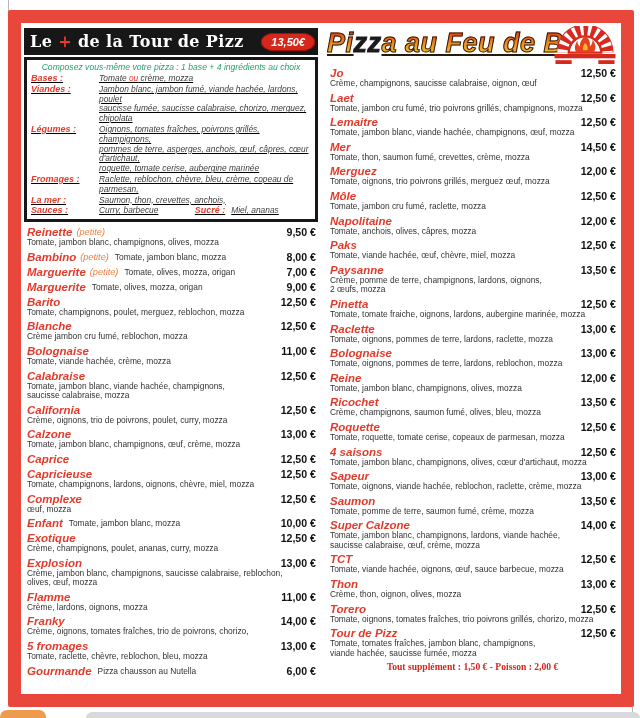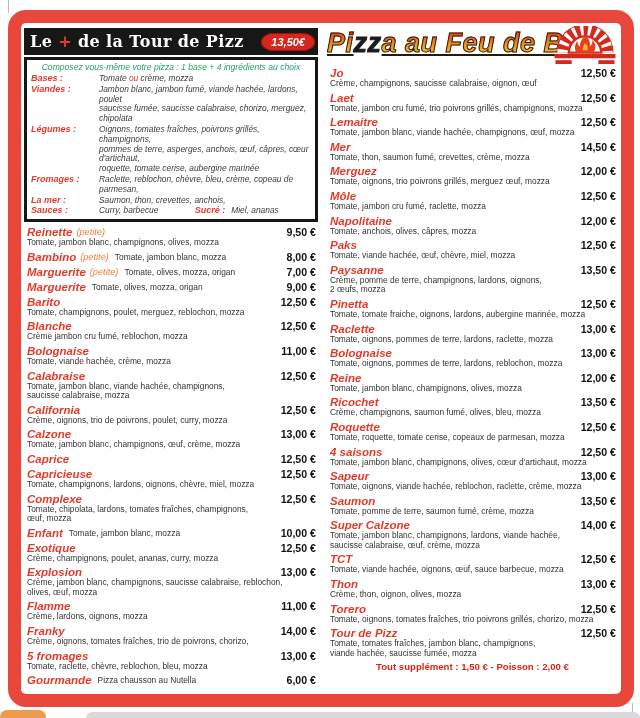--- a/index.html
+++ b/index.html
@@ -3,42 +3,42 @@
 <meta charset="utf-8">
 <style>
   html,body{margin:0;padding:0;}
   body{
     width:640px;height:718px;background:#ffffff;position:relative;overflow:hidden;
     font-family:"Liberation Sans",sans-serif;
     -webkit-font-smoothing:antialiased;
   }
   .frame{
     position:absolute;left:8px;top:10px;width:626px;height:697px;
-    box-sizing:border-box;border:13px solid #e9473b;border-radius:18px;
+    box-sizing:border-box;border:13px solid #e9473b;border-radius:2px;
     background:#ffffff;
   }
   .columns{display:flex;gap:9px;padding:3px 3px 0 3px;height:678px;box-sizing:border-box;}
   .col-left{width:294px;flex:none;overflow:hidden;}
   .col-right{flex:1;overflow:hidden;position:relative;}
 
   
   .lc-header{
     background:#171717;height:27px;display:flex;align-items:center;
     padding:0 3px 0 6px;margin-top:2px;
   }
   .lc-title{color:#ffffff;font-weight:bold;font-size:16px;letter-spacing:.4px;white-space:nowrap;font-family:"DejaVu Serif","Liberation Serif",serif;}
   .lc-title .plus{color:#e8392e;}
   .badge{
     margin-left:auto;background:#d6271c;color:#ffffff;font-weight:bold;font-style:italic;
     font-size:11px;padding:3px 10px;border-radius:14px / 10px;box-shadow:0 0 0 1px #a01208 inset;
   }
   
   .compose-box{border:3px solid #171717;margin-top:2px;padding:2px 4px 3px 4px;background:#fff;}
   .compose-intro{color:#2aa06b;font-style:italic;font-size:8.6px;text-align:center;line-height:11px;}
-  .c-row{display:flex;font-size:8.4px;line-height:9.8px;margin-top:1px;}
+  .c-row{display:flex;font-size:8.4px;line-height:9.8px;margin-top:1px;text-decoration:underline;}
   .c-label{color:#e33b2b;font-weight:bold;font-style:italic;font-size:9px;width:68px;flex:none;}
   .c-label.inline2{width:auto;margin:0 6px 0 16px;}
   .c-val{color:#3c3c3c;font-style:italic;flex:1;}
   .c-val .hl{color:#e33b2b;}
   
   .rc-header{position:relative;height:36px;margin-top:1px;}
   .rc-title{
     font-weight:bold;font-style:italic;font-size:27px;line-height:32px;letter-spacing:.5px;white-space:nowrap;
   }
   .rc-title .tg{
@@ -50,21 +50,21 @@
   .oven{position:absolute;right:2px;top:-3px;}
   
   .items{margin-top:4px;padding:0 2px 0 3px;}
   .item{margin-bottom:3px;}
   .item-line{display:flex;align-items:flex-end;line-height:12px;white-space:nowrap;}
   .item-name{color:#e33b2b;font-weight:bold;font-style:italic;font-size:11.5px;}
   .item-note{color:#ee8040;font-style:italic;font-size:9.2px;margin-left:4px;}
   .item-inline{color:#333333;font-size:8.4px;margin-left:6px;}
   .item-price{margin-left:auto;color:#121212;font-weight:bold;font-size:10.6px;padding-left:6px;}
   .item-desc{color:#333333;font-size:8.4px;line-height:9.6px;white-space:nowrap;}
-  .footer-note{color:#d6271c;font-weight:bold;font-size:9.6px;text-align:center;margin-top:3px;}
+  .footer-note{color:#d6271c;font-weight:bold;font-size:9.6px;text-align:center;margin-top:3px;font-family:Liberation Serif, serif;}
   
   .orange-tab{position:absolute;left:0;top:710px;width:46px;height:8px;background:#ef9b4d;border-radius:7px 7px 0 0;}
   .gray-band{position:absolute;left:86px;top:712px;width:554px;height:6px;background:#d9d9de;border-radius:7px 7px 0 0;}
   .crop-mark{position:absolute;background:#9a9aa0;opacity:.7;}
   .cm-tl{left:8px;top:0;width:1px;height:13px;}
   .cm-br{left:632px;top:703px;width:1px;height:15px;}
 </style>
 </head>
 <body>
 
@@ -230,21 +230,20 @@
             <div class="item-desc">
               <div>Tomate, champignons, lardons, oignons, chèvre, miel, mozza</div>
             </div>
           </div>
           <div class="item">
             <div class="item-line">
               <span class="item-name">Complexe</span>
               <span class="item-price">12,50 €</span>
             </div>
             <div class="item-desc">
-              <div>Tomate, chipolata, lardons, tomates fraîches, champignons,</div>
               <div>œuf, mozza</div>
             </div>
           </div>
           <div class="item">
             <div class="item-line">
               <span class="item-name">Enfant</span>
               <span class="item-inline">Tomate, jambon blanc, mozza</span>
               <span class="item-price">10,00 €</span>
             </div>
           </div>

